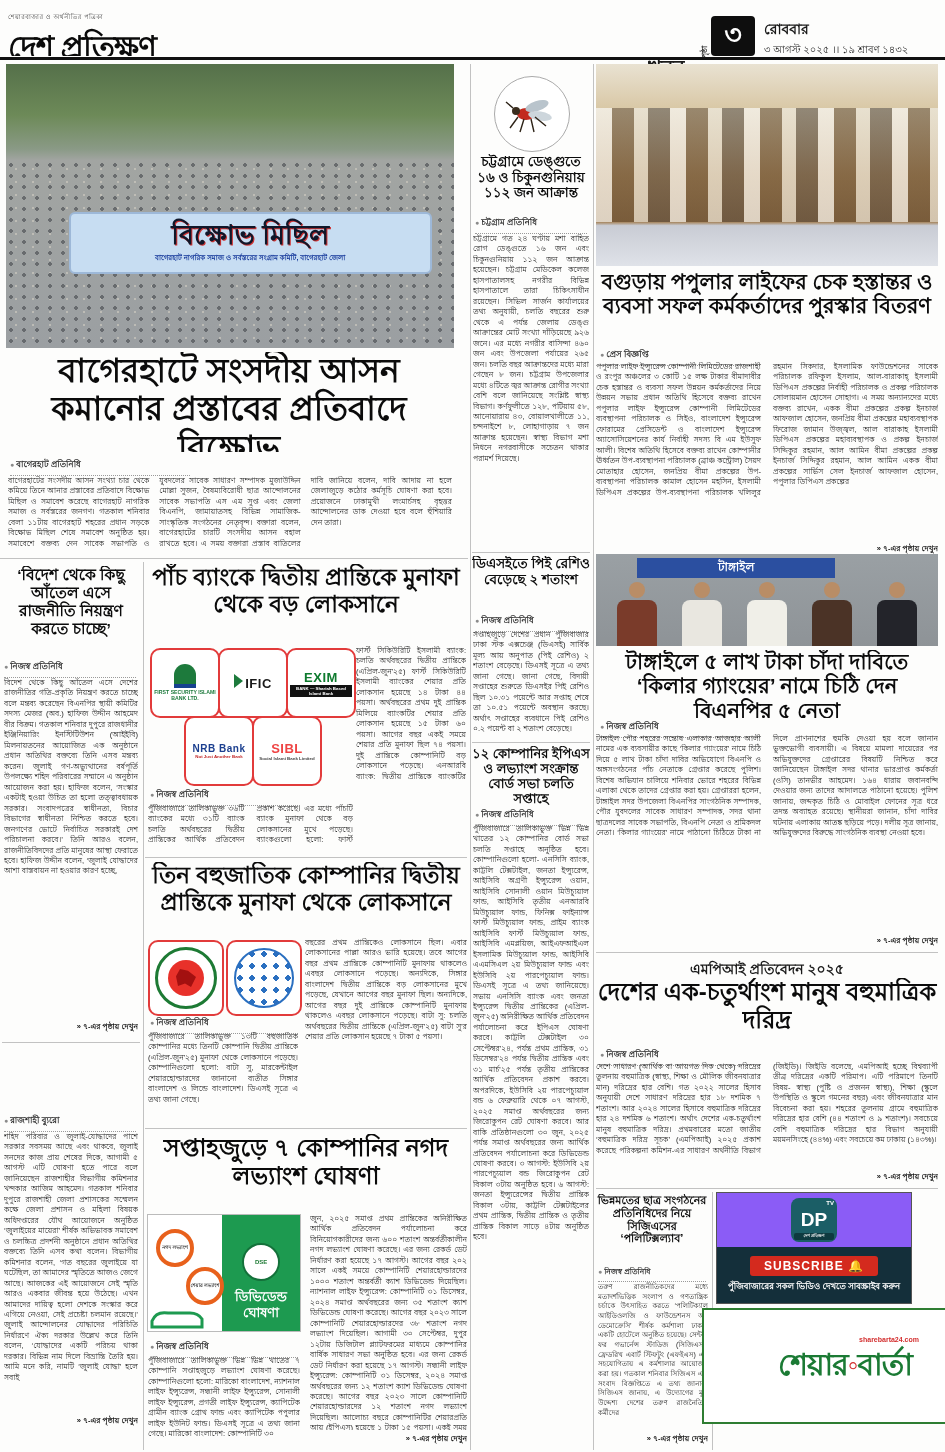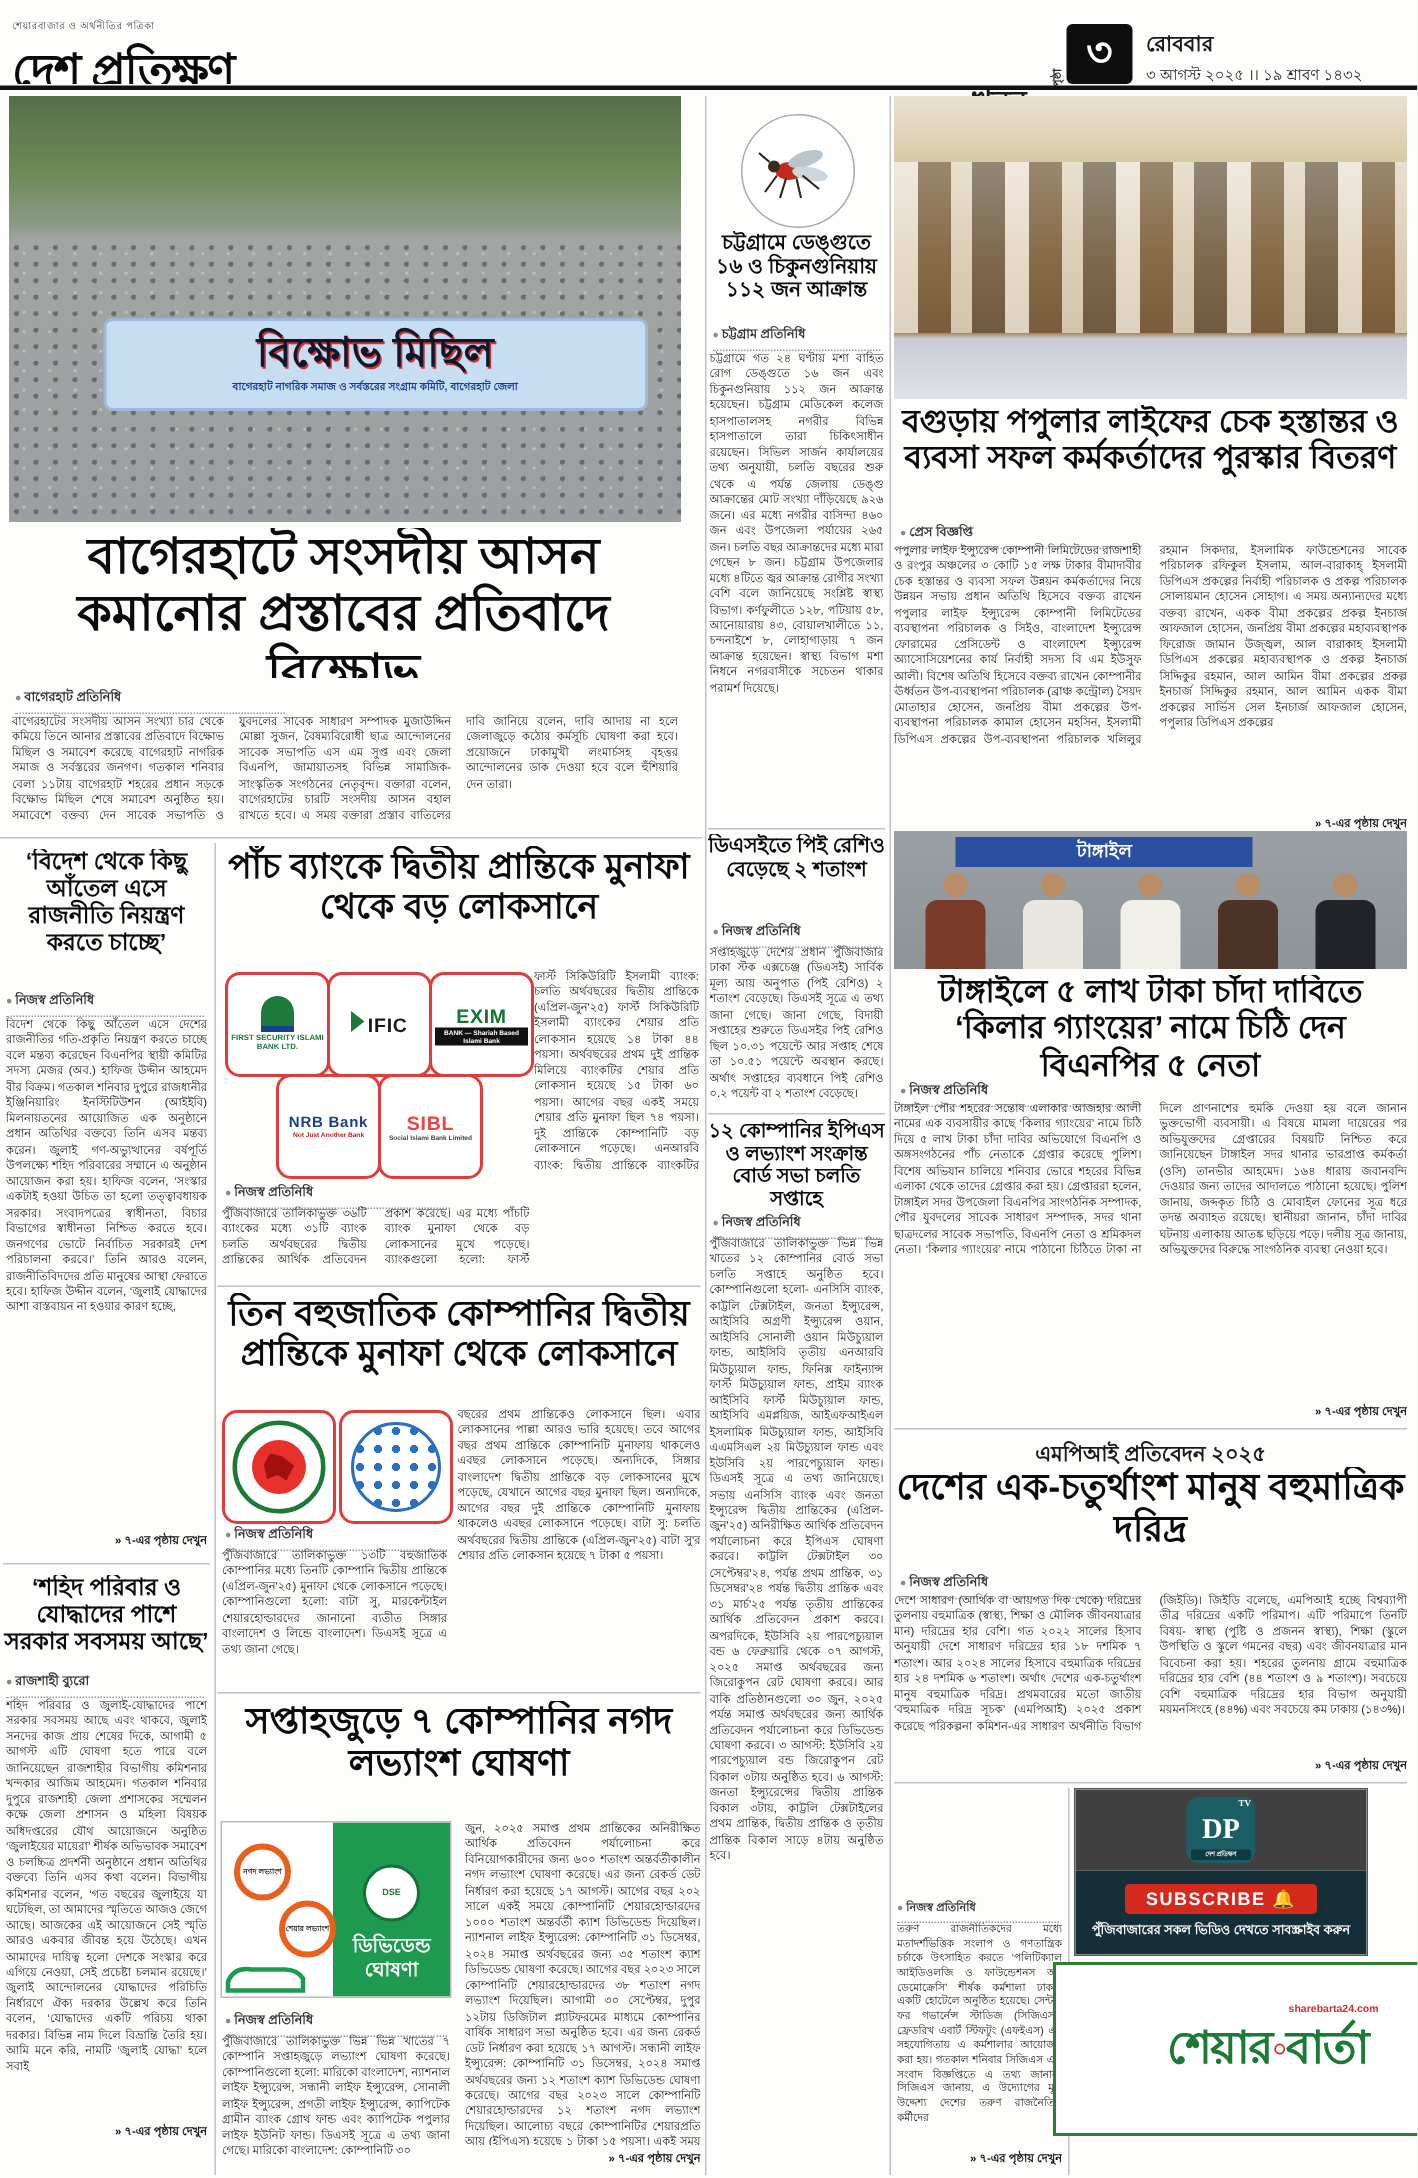--- a/index.html
+++ b/index.html
@@ -68,21 +68,21 @@
   .divg-left{flex:1;position:relative;}
   .coin{position:absolute;border:4px solid #e8611c;border-radius:50%;background:#fff;
         display:flex;align-items:center;justify-content:center;font-size:5px;font-weight:700;text-align:center;color:#333;}
   .handsvg{position:absolute;left:2px;bottom:2px;}
   .divg-right{width:46%;background:#1d9a50;color:#fff;display:flex;flex-direction:column;align-items:center;justify-content:flex-end;padding:4px;}
   .dse-circ{width:34px;height:34px;border-radius:50%;background:#fff;border:2px solid #14713a;margin-bottom:8px;
      display:flex;align-items:center;justify-content:center;font-size:6px;color:#1d7a34;font-weight:700;}
   .divg-label{font-size:13px;font-weight:800;text-align:center;line-height:1.25;margin-bottom:6px;}
   
   .dpbox{border:1px solid #555;background:#fff;}
-  .dp-top{height:54px;display:flex;align-items:center;justify-content:center;background:#404040;font-family:Liberation Serif, serif;}
+  .dp-top{height:54px;display:flex;align-items:center;justify-content:center;background:#8b5cf6;}
   .dp-icon{width:46px;height:44px;background:#1b5e66;border-radius:8px;position:relative;
      display:flex;align-items:center;justify-content:center;color:#fff;font-weight:900;font-size:19px;}
   .dp-tv{position:absolute;top:2px;right:3px;font-size:6px;font-weight:800;}
   .dp-strip{position:absolute;bottom:2px;left:3px;right:3px;background:#0e3a40;font-size:4.2px;text-align:center;color:#fff;border-radius:2px;}
   .dp-bottom{height:56px;background:#142f3a;display:flex;flex-direction:column;align-items:center;justify-content:center;gap:4px;}
   .sub-btn{background:#d42a1e;color:#fff;font-size:12px;font-weight:700;padding:3px 14px;border-radius:3px;border:none;letter-spacing:1px;cursor:pointer;}
   .sub-line{color:#fff;font-size:8.5px;font-weight:700;}
   .sbbox{border:2px solid #2e7d32;background:#fff;display:flex;align-items:center;justify-content:center;position:relative;}
   .sb-logo{font-size:30px;font-weight:900;color:#1b7a34;letter-spacing:-1px;}
   .sb-dot{color:#d32f2f;}
@@ -133,21 +133,20 @@
 
   <div class="abs hl" style="left:0;top:352px;width:458px;height:100px;font-size:33px;">বাগেরহাটে সংসদীয় আসন কমানোর প্রস্তাবের প্রতিবাদে বিক্ষোভ</div>
   <div class="abs byline" style="left:10px;top:458px;width:180px;">বাগেরহাট প্রতিনিধি</div>
   <div class="abs body-txt cols3" style="left:8px;top:476px;width:444px;height:80px;">বাগেরহাটের সংসদীয় আসন সংখ্যা চার থেকে কমিয়ে তিনে আনার প্রস্তাবের প্রতিবাদে বিক্ষোভ মিছিল ও সমাবেশ করেছে বাগেরহাট নাগরিক সমাজ ও সর্বস্তরের জনগণ। গতকাল শনিবার বেলা ১১টায় বাগেরহাট শহরের প্রধান সড়কে বিক্ষোভ মিছিল শেষে সমাবেশ অনুষ্ঠিত হয়। সমাবেশে বক্তব্য দেন সাবেক সভাপতি ও যুবদলের সাবেক সাধারণ সম্পাদক মুজাউদ্দিন মোল্লা সুজন, বৈষম্যবিরোধী ছাত্র আন্দোলনের সাবেক সভাপতি এস এম সুপ্ত এবং জেলা বিএনপি, জামায়াতসহ বিভিন্ন সামাজিক-সাংস্কৃতিক সংগঠনের নেতৃবৃন্দ। বক্তারা বলেন, বাগেরহাটের চারটি সংসদীয় আসন বহাল রাখতে হবে। এ সময় বক্তারা প্রস্তাব বাতিলের দাবি জানিয়ে বলেন, দাবি আদায় না হলে জেলাজুড়ে কঠোর কর্মসূচি ঘোষণা করা হবে। প্রয়োজনে ঢাকামুখী লংমার্চসহ বৃহত্তর আন্দোলনের ডাক দেওয়া হবে বলে হুঁশিয়ারি দেন তারা।</div>
 
   <div class="abs hl" style="left:2px;top:566px;width:138px;height:92px;font-size:15.5px;">‘বিদেশ থেকে কিছু আঁতেল এসে রাজনীতি নিয়ন্ত্রণ করতে চাচ্ছে’</div>
   <div class="abs byline" style="left:4px;top:660px;width:132px;">নিজস্ব প্রতিনিধি</div>
   <div class="abs body-txt" style="left:4px;top:678px;width:134px;height:340px;">বিদেশ থেকে কিছু আঁতেল এসে দেশের রাজনীতির গতি-প্রকৃতি নিয়ন্ত্রণ করতে চাচ্ছে বলে মন্তব্য করেছেন বিএনপির স্থায়ী কমিটির সদস্য মেজর (অব.) হাফিজ উদ্দীন আহমেদ বীর বিক্রম। গতকাল শনিবার দুপুরে রাজধানীর ইঞ্জিনিয়ারিং ইনস্টিটিউশন (আইইবি) মিলনায়তনের আয়োজিত এক অনুষ্ঠানে প্রধান অতিথির বক্তব্যে তিনি এসব মন্তব্য করেন। জুলাই গণ-অভ্যুত্থানের বর্ষপূর্তি উপলক্ষ্যে শহিদ পরিবারের সম্মানে এ অনুষ্ঠান আয়োজন করা হয়। হাফিজ বলেন, ‘সংস্কার একটাই হওয়া উচিত তা হলো তত্ত্বাবধায়ক সরকার। সংবাদপত্রের স্বাধীনতা, বিচার বিভাগের স্বাধীনতা নিশ্চিত করতে হবে। জনগণের ভোটে নির্বাচিত সরকারই দেশ পরিচালনা করবে।’ তিনি আরও বলেন, রাজনীতিবিদদের প্রতি মানুষের আস্থা ফেরাতে হবে। হাফিজ উদ্দীন বলেন, ‘জুলাই যোদ্ধাদের আশা বাস্তবায়ন না হওয়ার কারণ হচ্ছে,</div>
   <div class="abs marker" style="left:4px;top:1020px;width:134px;">» ৭-এর পৃষ্ঠায় দেখুন</div>
 
-  <div class="abs hl" style="left:2px;top:1050px;width:138px;height:62px;font-size:15.5px;">‘শহিদ পরিবার ও যোদ্ধাদের পাশে সরকার সবসময় আছে’</div>
   <div class="abs byline" style="left:4px;top:1114px;width:132px;">রাজশাহী ব্যুরো</div>
   <div class="abs body-txt" style="left:4px;top:1132px;width:134px;height:280px;">শহিদ পরিবার ও জুলাই-যোদ্ধাদের পাশে সরকার সবসময় আছে এবং থাকবে, জুলাই সনদের কাজ প্রায় শেষের দিকে, আগামী ৫ আগস্ট এটি ঘোষণা হতে পারে বলে জানিয়েছেন রাজশাহীর বিভাগীয় কমিশনার খন্দকার আজিম আহমেদ। গতকাল শনিবার দুপুরে রাজশাহী জেলা প্রশাসকের সম্মেলন কক্ষে জেলা প্রশাসন ও মহিলা বিষয়ক অধিদপ্তরের যৌথ আয়োজনে অনুষ্ঠিত ‘জুলাইয়ের মায়েরা’ শীর্ষক অভিভাবক সমাবেশ ও চলচ্চিত্র প্রদর্শনী অনুষ্ঠানে প্রধান অতিথির বক্তব্যে তিনি এসব কথা বলেন। বিভাগীয় কমিশনার বলেন, ‘গত বছরের জুলাইয়ে যা ঘটেছিল, তা আমাদের স্মৃতিতে আজও জেগে আছে। আজকের এই আয়োজনে সেই স্মৃতি আরও একবার জীবন্ত হয়ে উঠেছে। এখন আমাদের দায়িত্ব হলো দেশকে সংস্কার করে এগিয়ে নেওয়া, সেই প্রচেষ্টা চলমান রয়েছে।’ জুলাই আন্দোলনের যোদ্ধাদের পরিচিতি নির্ধারণে ঐক্য দরকার উল্লেখ করে তিনি বলেন, ‘যোদ্ধাদের একটি পরিচয় থাকা দরকার। বিভিন্ন নাম দিলে বিভ্রান্তি তৈরি হয়। আমি মনে করি, নামটি ‘জুলাই যোদ্ধা’ হলে সবাই</div>
   <div class="abs marker" style="left:4px;top:1414px;width:134px;">» ৭-এর পৃষ্ঠায় দেখুন</div>
 
   <div class="abs hl" style="left:145px;top:564px;width:322px;height:82px;font-size:23px;">পাঁচ ব্যাংকে দ্বিতীয় প্রান্তিকে মুনাফা থেকে বড় লোকসানে</div>
 
   <div class="lgbox" style="left:150px;top:648px;width:62px;height:62px;">
     <div class="fsib-arch"></div>
     <div class="lg-name" style="color:#1d7a3c;">FIRST SECURITY ISLAMI BANK LTD.</div>
   </div>
@@ -269,20 +268,21 @@
   <div class="abs byline" style="left:600px;top:720px;width:160px;">নিজস্ব প্রতিনিধি</div>
   <div class="abs body-txt cols2" style="left:596px;top:734px;width:342px;height:200px;">টাঙ্গাইল পৌর শহরের সন্তোষ এলাকার আজহার আলী নামের এক ব্যবসায়ীর কাছে ‘কিলার গ্যাংয়ের’ নামে চিঠি দিয়ে ৫ লাখ টাকা চাঁদা দাবির অভিযোগে বিএনপি ও অঙ্গসংগঠনের পাঁচ নেতাকে গ্রেপ্তার করেছে পুলিশ। বিশেষ অভিযান চালিয়ে শনিবার ভোরে শহরের বিভিন্ন এলাকা থেকে তাদের গ্রেপ্তার করা হয়। গ্রেপ্তাররা হলেন, টাঙ্গাইল সদর উপজেলা বিএনপির সাংগঠনিক সম্পাদক, পৌর যুবদলের সাবেক সাধারণ সম্পাদক, সদর থানা ছাত্রদলের সাবেক সভাপতি, বিএনপি নেতা ও শ্রমিকদল নেতা। ‘কিলার গ্যাংয়ের’ নামে পাঠানো চিঠিতে টাকা না দিলে প্রাণনাশের হুমকি দেওয়া হয় বলে জানান ভুক্তভোগী ব্যবসায়ী। এ বিষয়ে মামলা দায়েরের পর অভিযুক্তদের গ্রেপ্তারের বিষয়টি নিশ্চিত করে জানিয়েছেন টাঙ্গাইল সদর থানার ভারপ্রাপ্ত কর্মকর্তা (ওসি) তানভীর আহমেদ। ১৬৪ ধারায় জবানবন্দি দেওয়ার জন্য তাদের আদালতে পাঠানো হয়েছে। পুলিশ জানায়, জব্দকৃত চিঠি ও মোবাইল ফোনের সূত্র ধরে তদন্ত অব্যাহত রয়েছে। স্থানীয়রা জানান, চাঁদা দাবির ঘটনায় এলাকায় আতঙ্ক ছড়িয়ে পড়ে। দলীয় সূত্র জানায়, অভিযুক্তদের বিরুদ্ধে সাংগঠনিক ব্যবস্থা নেওয়া হবে।</div>
   <div class="abs marker" style="left:780px;top:934px;width:158px;">» ৭-এর পৃষ্ঠায় দেখুন</div>
 
   <div class="abs kickline" style="left:596px;top:958px;width:342px;">এমপিআই প্রতিবেদন ২০২৫</div>
   <div class="abs hl" style="left:596px;top:978px;width:342px;height:66px;font-size:24px;">দেশের এক-চতুর্থাংশ মানুষ বহুমাত্রিক দরিদ্র</div>
   <div class="abs byline" style="left:600px;top:1048px;width:160px;">নিজস্ব প্রতিনিধি</div>
   <div class="abs body-txt cols2" style="left:596px;top:1062px;width:342px;height:108px;">দেশে সাধারণ (আর্থিক বা আয়গত দিক থেকে) দরিদ্রের তুলনায় বহুমাত্রিক (স্বাস্থ্য, শিক্ষা ও মৌলিক জীবনযাত্রার মান) দরিদ্রের হার বেশি। গত ২০২২ সালের হিসাব অনুযায়ী দেশে সাধারণ দরিদ্রের হার ১৮ দশমিক ৭ শতাংশ। আর ২০২৪ সালের হিসাবে বহুমাত্রিক দরিদ্রের হার ২৪ দশমিক ৬ শতাংশ। অর্থাৎ দেশের এক-চতুর্থাংশ মানুষ বহুমাত্রিক দরিদ্র। প্রথমবারের মতো জাতীয় ‘বহুমাত্রিক দরিদ্র সূচক’ (এমপিআই) ২০২৫ প্রকাশ করেছে পরিকল্পনা কমিশন-এর সাধারণ অর্থনীতি বিভাগ (জিইডি)। জিইডি বলেছে, এমপিআই হচ্ছে বিশ্বব্যাপী তীব্র দরিদ্রের একটি পরিমাপ। এটি পরিমাপে তিনটি বিষয়- স্বাস্থ্য (পুষ্টি ও প্রজনন স্বাস্থ্য), শিক্ষা (স্কুলে উপস্থিতি ও স্কুলে গমনের বছর) এবং জীবনযাত্রার মান বিবেচনা করা হয়। শহরের তুলনায় গ্রামে বহুমাত্রিক দরিদ্রের হার বেশি (৪৪ শতাংশ ও ৯ শতাংশ)। সবচেয়ে বেশি বহুমাত্রিক দরিদ্রের হার বিভাগ অনুযায়ী ময়মনসিংহে (৪৪%) এবং সবচেয়ে কম ঢাকায় (১৪৩%)।</div>
   <div class="abs marker" style="left:780px;top:1170px;width:158px;">» ৭-এর পৃষ্ঠায় দেখুন</div>
 
+  <div class="abs hl" style="left:596px;top:1194px;width:112px;height:70px;font-size:11px;">ভিন্নমতের ছাত্র সংগঠনের প্রতিনিধিদের নিয়ে সিজিএসের ‘পলিটিক্সল্যাব’</div>
   <div class="abs byline" style="left:598px;top:1266px;width:108px;font-size:7.5px;">নিজস্ব প্রতিনিধি</div>
   <div class="abs body-txt" style="left:598px;top:1282px;width:110px;height:148px;font-size:7px;">তরুণ রাজনীতিকদের মধ্যে মতাদর্শভিত্তিক সংলাপ ও গণতান্ত্রিক চর্চাকে উৎসাহিত করতে ‘পলিটিক্যাল আইডিওলজি ও ফাউন্ডেশনস অব ডেমোক্রেসি’ শীর্ষক কর্মশালা ঢাকার একটি হোটেলে অনুষ্ঠিত হয়েছে। সেন্টার ফর গভার্নেন্স স্টাডিজ (সিজিএস)। ফ্রেডরিখ এবার্ট স্টিফটুং (এফইএস) এর সহযোগিতায় এ কর্মশালার আয়োজন করা হয়। গতকাল শনিবার সিজিএস এক সংবাদ বিজ্ঞপ্তিতে এ তথ্য জানায়। সিজিএস জানায়, এ উদ্যোগের মূল উদ্দেশ্য দেশের তরুণ রাজনৈতিক কর্মীদের</div>
   <div class="abs marker" style="left:598px;top:1432px;width:110px;">» ৭-এর পৃষ্ঠায় দেখুন</div>
 
   <div class="abs dpbox" style="left:716px;top:1192px;width:194px;height:110px;">
     <div class="dp-top">
       <div class="dp-icon">
         <span>DP</span>
         <span class="dp-tv">TV</span>
         <span class="dp-strip">দেশ প্রতিক্ষণ</span>

